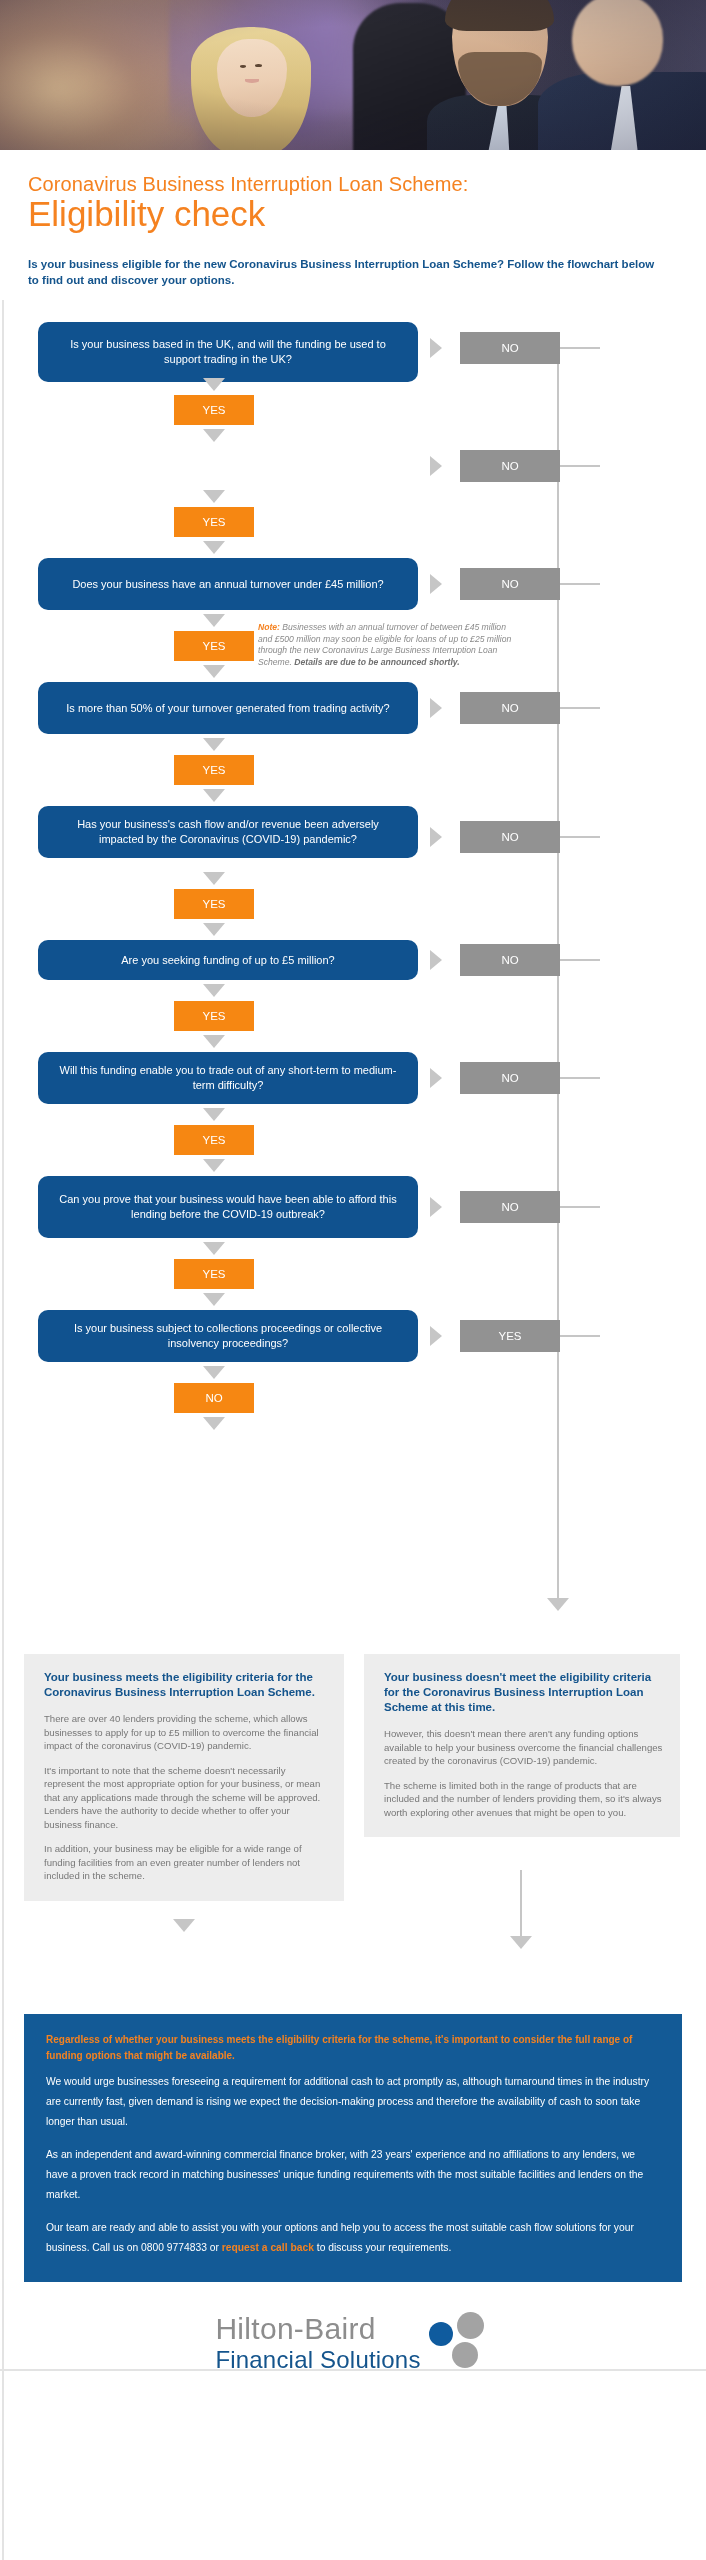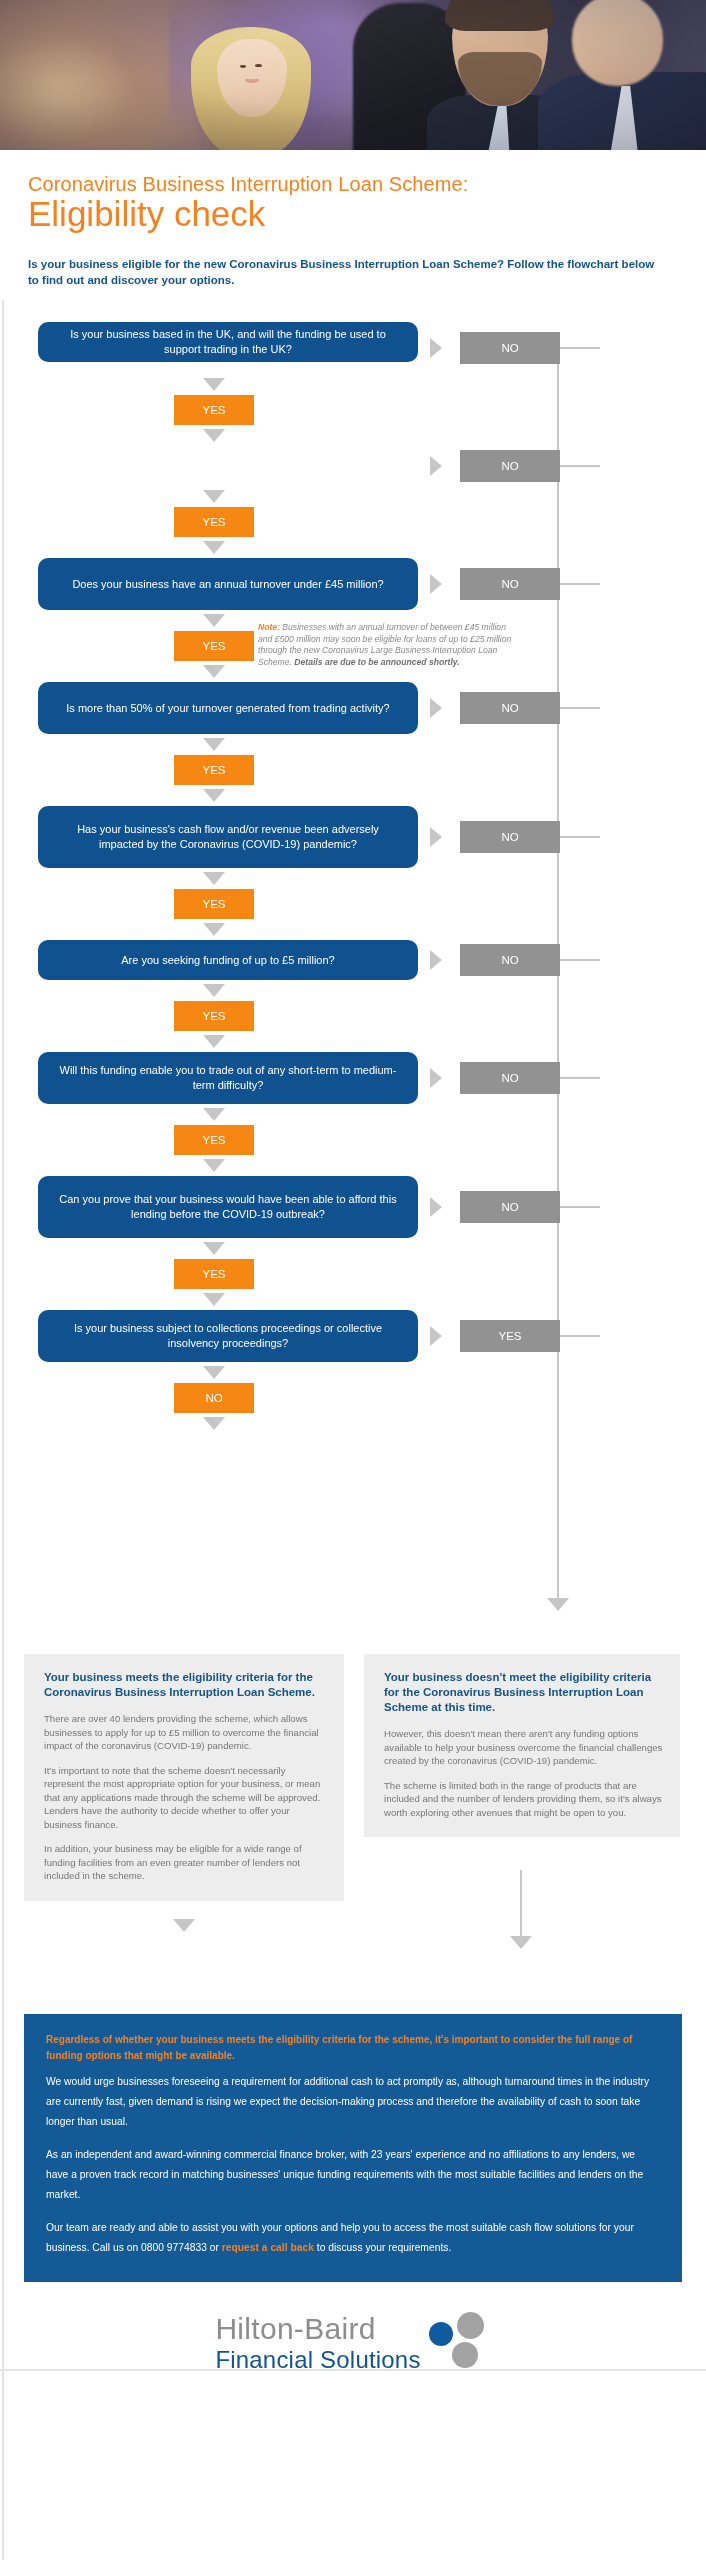--- a/index.html
+++ b/index.html
@@ -287,21 +287,21 @@
     <div class="title-line2">Eligibility check</div>
   </div>
 
   <div class="intro">Is your business eligible for the new Coronavirus Business Interruption Loan Scheme? Follow the flowchart below to find out and discover your options.</div>
 
   <div class="flow">
 
     <div class="spine" style="top:40px;height:1248px;"></div>
     <div class="arrow-down" style="left:547px;top:1288px;"></div>
 
-    <div class="qbox" style="top:12px;height:40px;">
+    <div class="qbox" style="top:12px;height:60px;">
       <span>Is your business based in the UK, and will the funding be used to support trading in the UK?</span>
     </div>
     <div class="arrow-right" style="left:430px;top:28px;"></div>
     <div class="nobox" style="left:460px;top:22px;">
       <span>NO</span>
     </div>
     <div class="connector-h" style="left:560px;top:37px;width:40px;"></div>
     <div class="arrow-down" style="left:203px;top:68px;"></div>
     <div class="yesbox" style="top:85px;">
       <span>YES</span>
@@ -346,21 +346,21 @@
     <div class="nobox" style="left:460px;top:382px;">
       <span>NO</span>
     </div>
     <div class="connector-h" style="left:560px;top:397px;width:40px;"></div>
     <div class="arrow-down" style="left:203px;top:428px;"></div>
     <div class="yesbox" style="top:445px;">
       <span>YES</span>
     </div>
     <div class="arrow-down" style="left:203px;top:479px;"></div>
 
-    <div class="qbox" style="top:496px;height:62px;">
+    <div class="qbox" style="top:496px;height:52px;">
       <span>Has your business's cash flow and/or revenue been adversely impacted by the Coronavirus (COVID-19) pandemic?</span>
     </div>
     <div class="arrow-right" style="left:430px;top:517px;"></div>
     <div class="nobox" style="left:460px;top:511px;">
       <span>NO</span>
     </div>
     <div class="connector-h" style="left:560px;top:526px;width:40px;"></div>
     <div class="arrow-down" style="left:203px;top:562px;"></div>
     <div class="yesbox" style="top:579px;">
       <span>YES</span>

